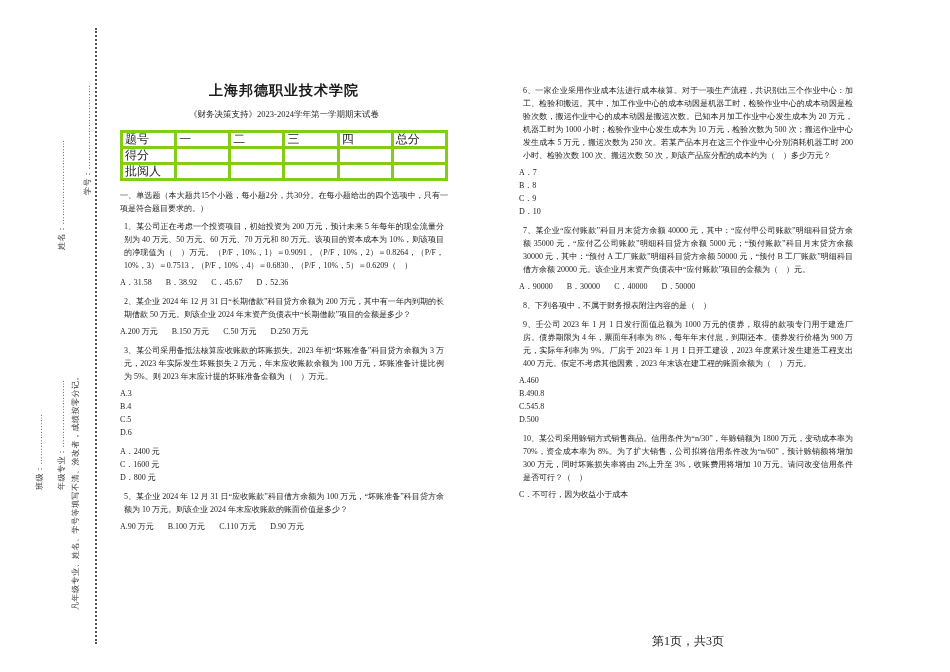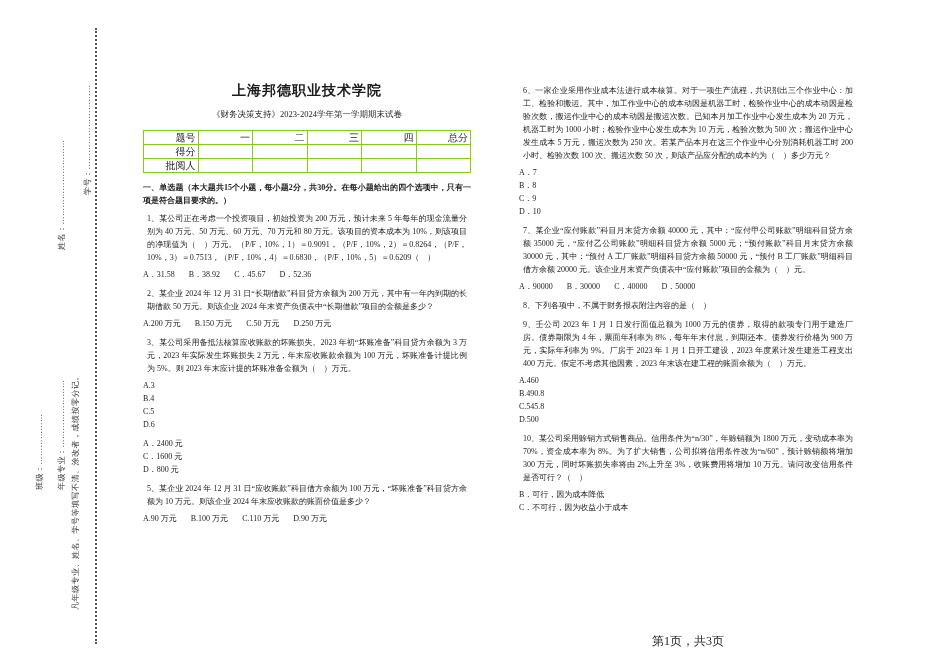--- a/index.html
+++ b/index.html
@@ -24,36 +24,36 @@
     position: absolute;
     transform: rotate(-90deg);
     transform-origin: left top;
     white-space: nowrap;
     font-size: 8px;
     color: #333;
     letter-spacing: 0.5px;
   }
   
   .col { position: absolute; font-size: 8px; line-height: 13px; }
-  .col-left  { left: 143px; top: 84px; width: 328px; }
+  .col-left  { left: 120px; top: 84px; width: 328px; }
   .col-right { left: 519px; top: 80px; width: 338px; }
   .school-title {
     font-size: 14px; font-weight: bold; text-align: center;
     margin: 0 0 11px 0; letter-spacing: 1px;
   }
   .paper-subtitle { font-size: 8.5px; text-align: center; margin: 0 0 9px 0; }
   .score-table {
     width: 100%; border-collapse: collapse; table-layout: fixed;
     margin-bottom: 8px;
   }
   .score-table td {
-    border: 1px solid #84cc16; height: 13px; text-align: right;
-    font-size: 10px; padding: 0 2px;
-  }
-  .section-title { font-weight: bold; margin: 2px 0 5px 0; text-align: justify; }
+    border: 3px solid #84cc16; height: 13px; text-align: left;
+    font-size: 12px; padding: 0 2px;
+  }
+  .section-title { font-weight: normal; margin: 2px 0 5px 0; text-align: justify; }
   .question { margin-bottom: 6px; }
   .q-body { margin: 4px; text-align: justify; }
   .q-options.inline .opt { display: inline-block; margin-right: 12px; }
   .q-options.wrap .opt { display: inline-block; margin-right: 6px; }
   .q-options.stacked .opt { display: block; }
   .footer {
     position: absolute; left: 519px; top: 633px; width: 338px;
     text-align: center; font-size: 12px; color: #222;
   }
 </style>
@@ -185,20 +185,19 @@
         <span class="opt">A.460</span>
         <span class="opt">B.490.8</span>
         <span class="opt">C.545.8</span>
         <span class="opt">D.500</span>
       </div>
     </div>
 
     <div class="question">
       <p class="q-body">10、某公司采用赊销方式销售商品。信用条件为“n/30”，年赊销额为 1800 万元，变动成本率为 70%，资金成本率为 8%。为了扩大销售，公司拟将信用条件改为“n/60”，预计赊销额将增加 300 万元，同时坏账损失率将由 2%上升至 3%，收账费用将增加 10 万元。请问改变信用条件是否可行？（　）</p>
       <div class="q-options stacked">
-        <span class="opt">B．可行，因为成本降低</span>
         <span class="opt">C．不可行，因为收益小于成本</span>
       </div>
     </div>
   </div>
 
   <div class="footer">第1页，共3页</div>
 </div>
 
 </body></html>

